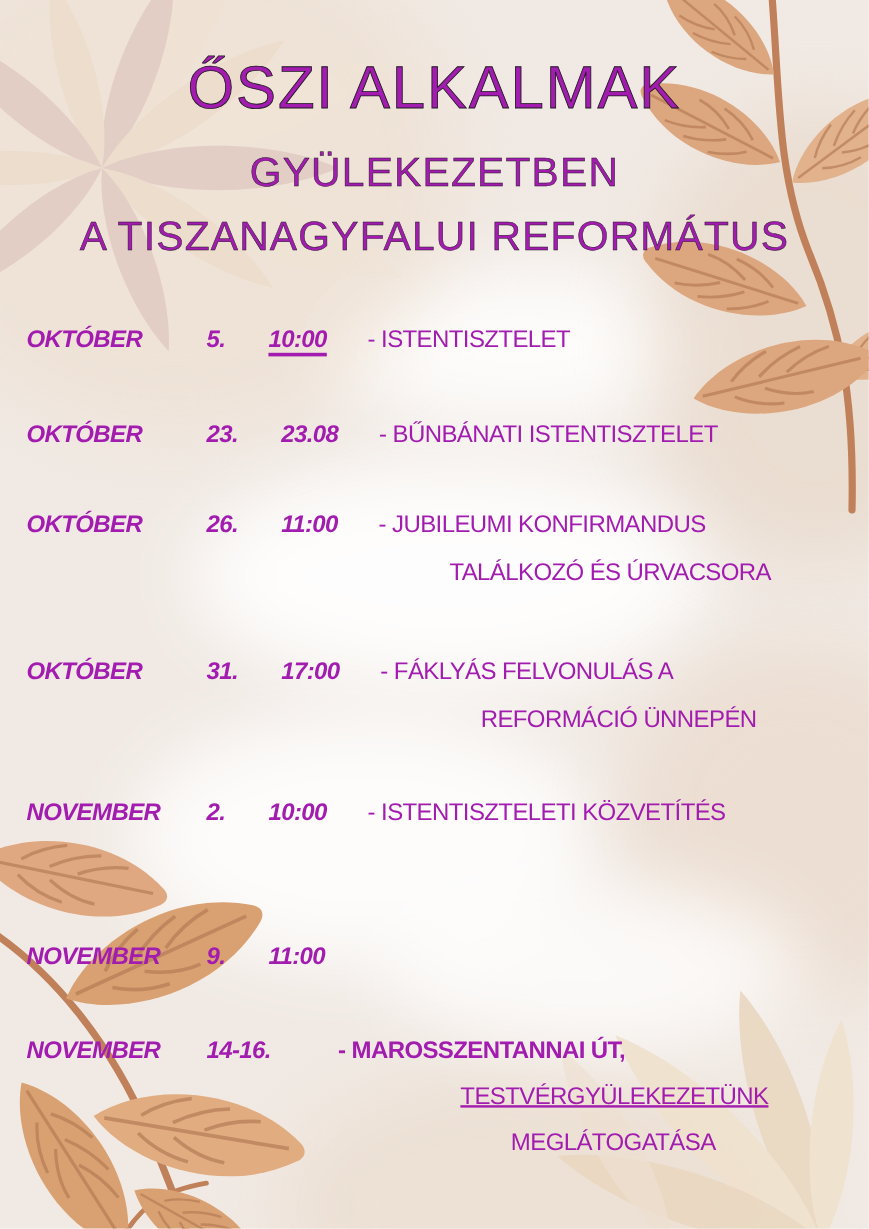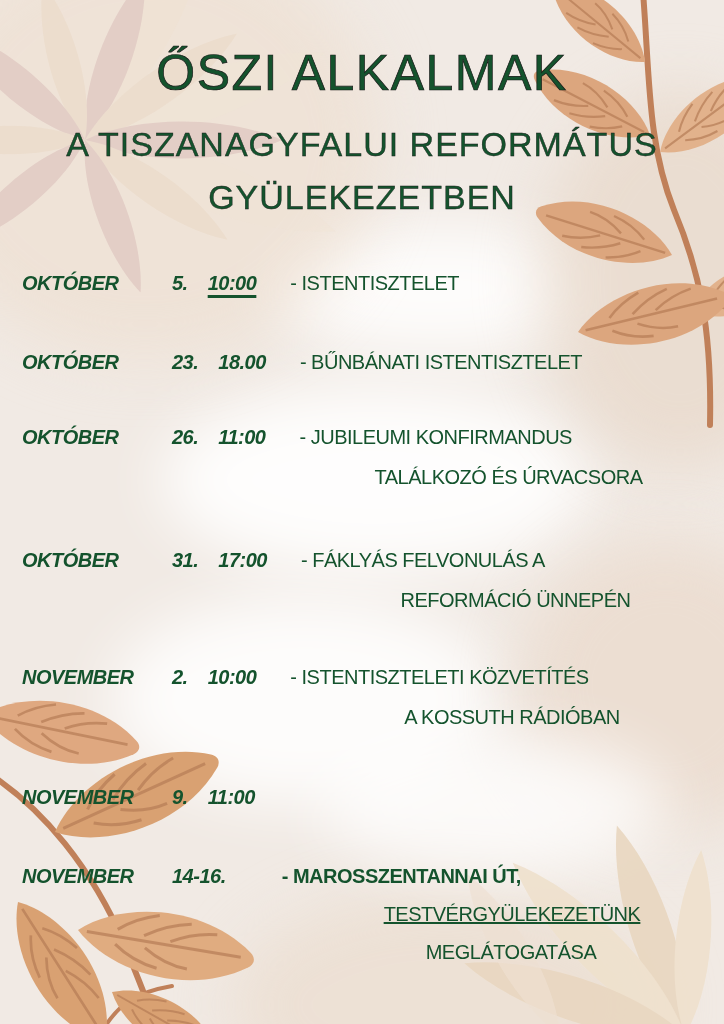--- a/index.html
+++ b/index.html
@@ -1,18 +1,18 @@
 <!DOCTYPE html>
 <html><head>
 <meta charset="utf-8">
 <style>
   html,body{margin:0;padding:0;}
   .page{
     position:relative;width:724px;height:1024px;overflow:hidden;
-    background:#f1eae4;color:#14532d;
+    background:#f1eae4;color:#a21caf;
     font-family:"Liberation Sans",sans-serif;
   }
   
   .wash{position:absolute;border-radius:50%;filter:blur(30px);pointer-events:none;}
   .w1{left:270px;top:225px;width:330px;height:130px;background:rgba(255,255,255,.85);}
   .w2{left:160px;top:385px;width:430px;height:190px;background:rgba(255,255,255,.9);}
   .w3{left:110px;top:595px;width:390px;height:210px;background:rgba(255,255,255,.85);}
   .w4{left:540px;top:90px;width:280px;height:380px;background:rgba(231,213,198,.65);}
   .w5{left:520px;top:540px;width:290px;height:290px;background:rgba(233,216,202,.7);}
   .w6{left:-90px;top:-70px;width:470px;height:430px;background:rgba(236,220,204,.55);}
@@ -26,21 +26,21 @@
   }
   .subtitle{
     position:absolute;top:118px;left:0;right:0;text-align:center;
     font-size:34px;line-height:53px;letter-spacing:1px;-webkit-text-stroke:0.4px #181818;
   }
 
   .event{position:absolute;left:22px;right:0;font-size:20px;line-height:40px;white-space:nowrap;}
   .row{display:flex;align-items:baseline;}
   .month,.day,.time{font-style:italic;font-weight:700;letter-spacing:-0.5px;}
   .month{min-width:150px;}
-  .time{margin-left:20px;}
+  .time{margin-left:36px;}
   .time.u{text-decoration:underline;text-underline-offset:5px;text-decoration-thickness:3px;}
   .desc{margin-left:34px;letter-spacing:-0.5px;}
   .desc.gap-lg{margin-left:56px;font-weight:bold;}
   .cont{letter-spacing:-0.5px;text-align:center;}
   .e1{top:263px;} .e2{top:342px;} .e3{top:417px;} .e4{top:540px;}
   .e5{top:657px;} .e6{top:777px;} .e7{top:857px;line-height:38px;}
   .e3 .cont{padding-left:271px;}
   .e4 .cont{padding-left:285px;}
   .e5 .cont{padding-left:278px;}
   .e7 .cont2{padding-left:278px;text-decoration:underline;}
@@ -117,38 +117,38 @@
       <use href="#petal" transform="translate(685,1035) rotate(-72) scale(2.0)"></use>
       <use href="#petal" transform="translate(685,1035) rotate(-100) scale(1.9)" fill="#efe1cd"></use>
       <use href="#petal" transform="translate(685,1035) rotate(-128) scale(1.7)"></use>
       <use href="#petal" transform="translate(685,1035) rotate(5) scale(1.6)" fill="#efe1cd"></use>
       <use href="#petal" transform="translate(560,1035) rotate(-30) scale(1.6)" fill="#eee0d2" opacity="0.7"></use>
     </g>
   </svg>
 
   <div class="title">ŐSZI ALKALMAK</div>
   <div class="subtitle">
+    <div>GYÜLEKEZETBEN</div>
     <div>A TISZANAGYFALUI REFORMÁTUS</div>
-    <div>GYÜLEKEZETBEN</div>
   </div>
 
   <div class="event e1">
     <div class="row">
       <span class="month">OKTÓBER</span>
       <span class="day">5.</span>
       <span class="time u">10:00</span>
       <span class="desc">- ISTENTISZTELET</span>
     </div>
   </div>
 
   <div class="event e2">
     <div class="row">
       <span class="month">OKTÓBER</span>
       <span class="day">23.</span>
-      <span class="time">18.00</span>
+      <span class="time">23.08</span>
       <span class="desc">- BŰNBÁNATI ISTENTISZTELET</span>
     </div>
   </div>
 
   <div class="event e3">
     <div class="row">
       <span class="month">OKTÓBER</span>
       <span class="day">26.</span>
       <span class="time">11:00</span>
       <span class="desc">- JUBILEUMI KONFIRMANDUS</span>
@@ -166,21 +166,20 @@
     <div class="cont">REFORMÁCIÓ ÜNNEPÉN</div>
   </div>
 
   <div class="event e5">
     <div class="row">
       <span class="month">NOVEMBER</span>
       <span class="day">2.</span>
       <span class="time">10:00</span>
       <span class="desc">- ISTENTISZTELETI KÖZVETÍTÉS</span>
     </div>
-    <div class="cont">A KOSSUTH RÁDIÓBAN</div>
   </div>
 
   <div class="event e6">
     <div class="row">
       <span class="month">NOVEMBER</span>
       <span class="day">9.</span>
       <span class="time">11:00</span>
     </div>
   </div>
 

